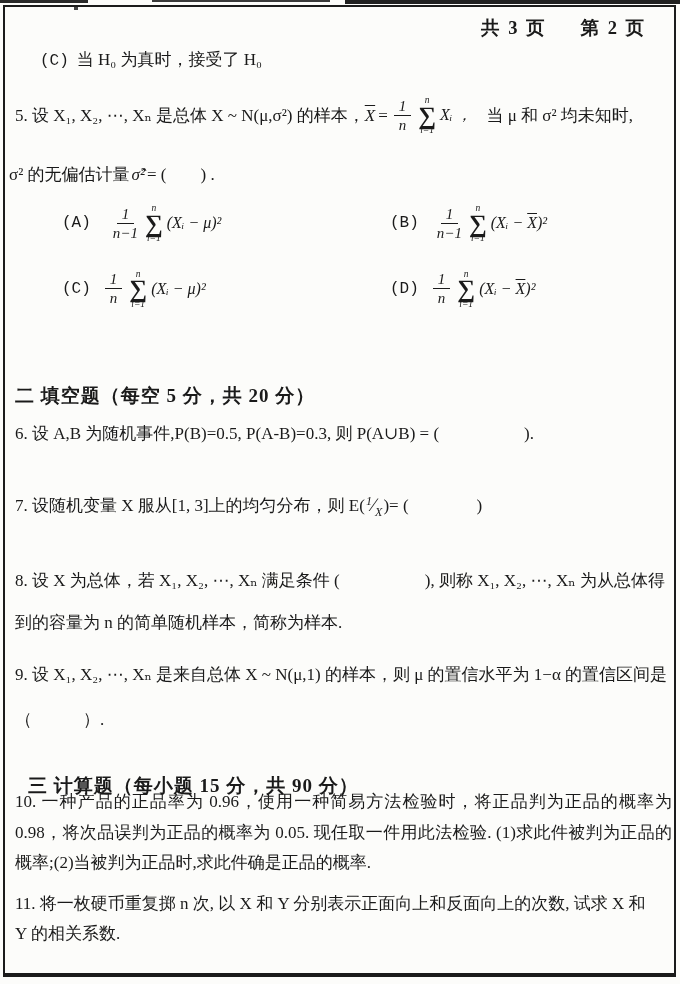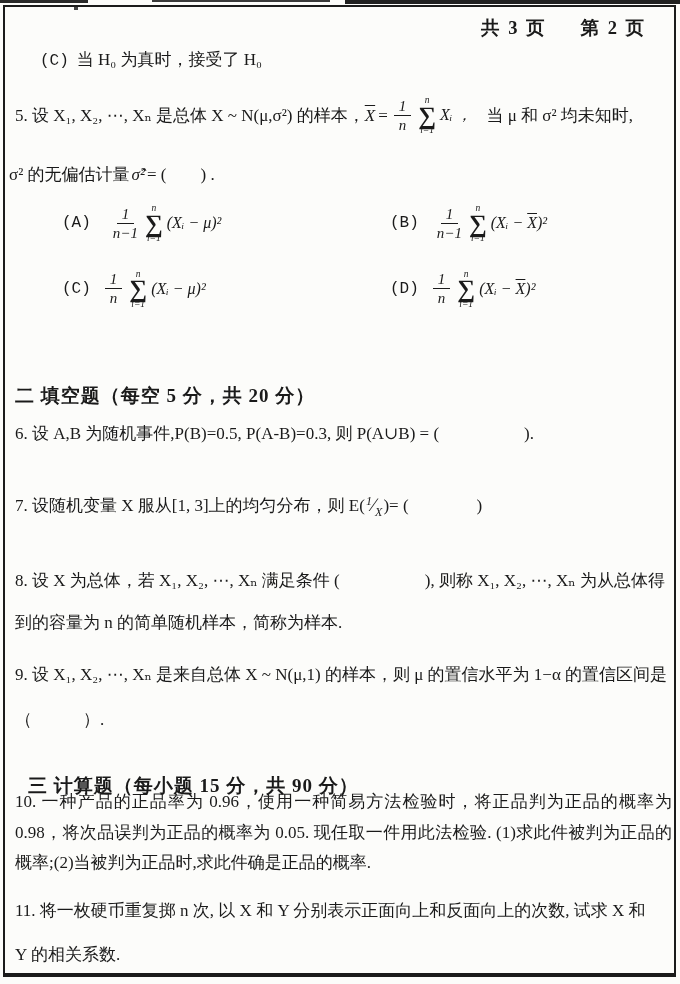--- a/index.html
+++ b/index.html
@@ -55,21 +55,21 @@
   .q6{top:421px;left:15px;right:10px;}
   .q7{top:490px;left:15px;right:10px;}
   .dfrac{display:inline-block;font-style:italic;margin:0 1px;}
   .dfrac sup{font-size:12px;vertical-align:6px;}
   .dfrac sub{font-size:12px;vertical-align:-5px;}
   .dfrac .dsl{font-size:19px;}
 
   .q8{top:560px;left:15px;right:10px;line-height:42px;}
   .q9{top:652px;left:15px;right:10px;line-height:45px;}
   .q10{top:787px;left:15px;right:8px;line-height:30.5px;text-align:justify;}
-  .q11{top:889px;left:15px;right:27px;line-height:44px;}
+  .q11{top:889px;left:15px;right:27px;line-height:30px;}
 </style>
 </head>
 <body>
 
 <div class="page">
   <div class="artifact art-a"></div>
   <div class="artifact art-b"></div>
   <div class="artifact art-c"></div>
   <div class="artifact art-d"></div>
   <div class="frame"></div>

